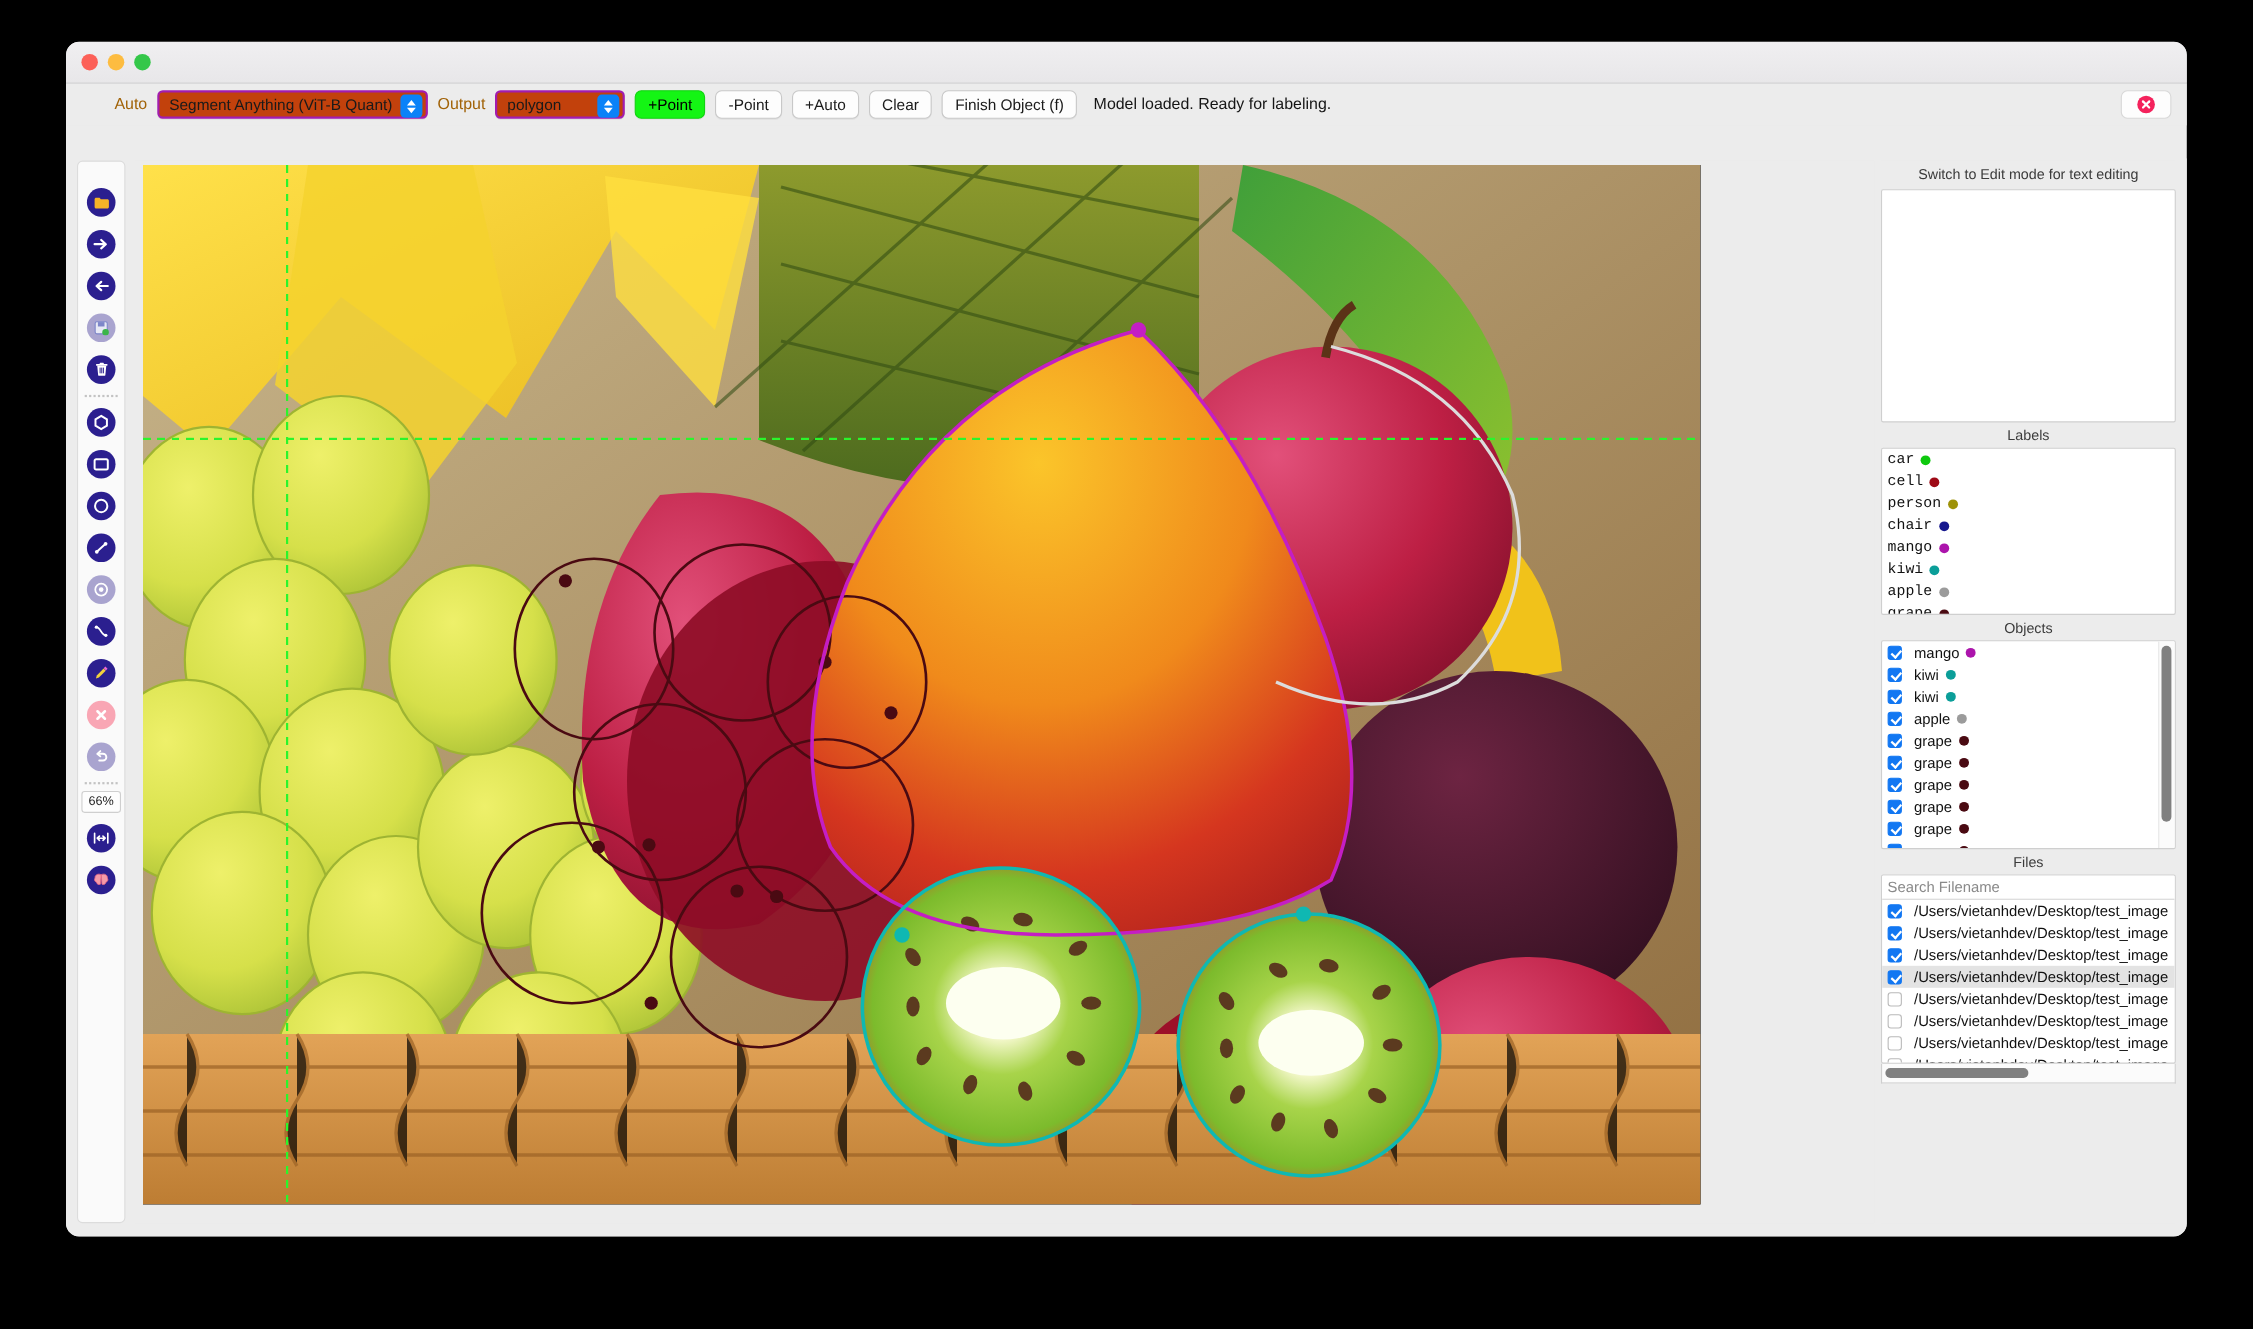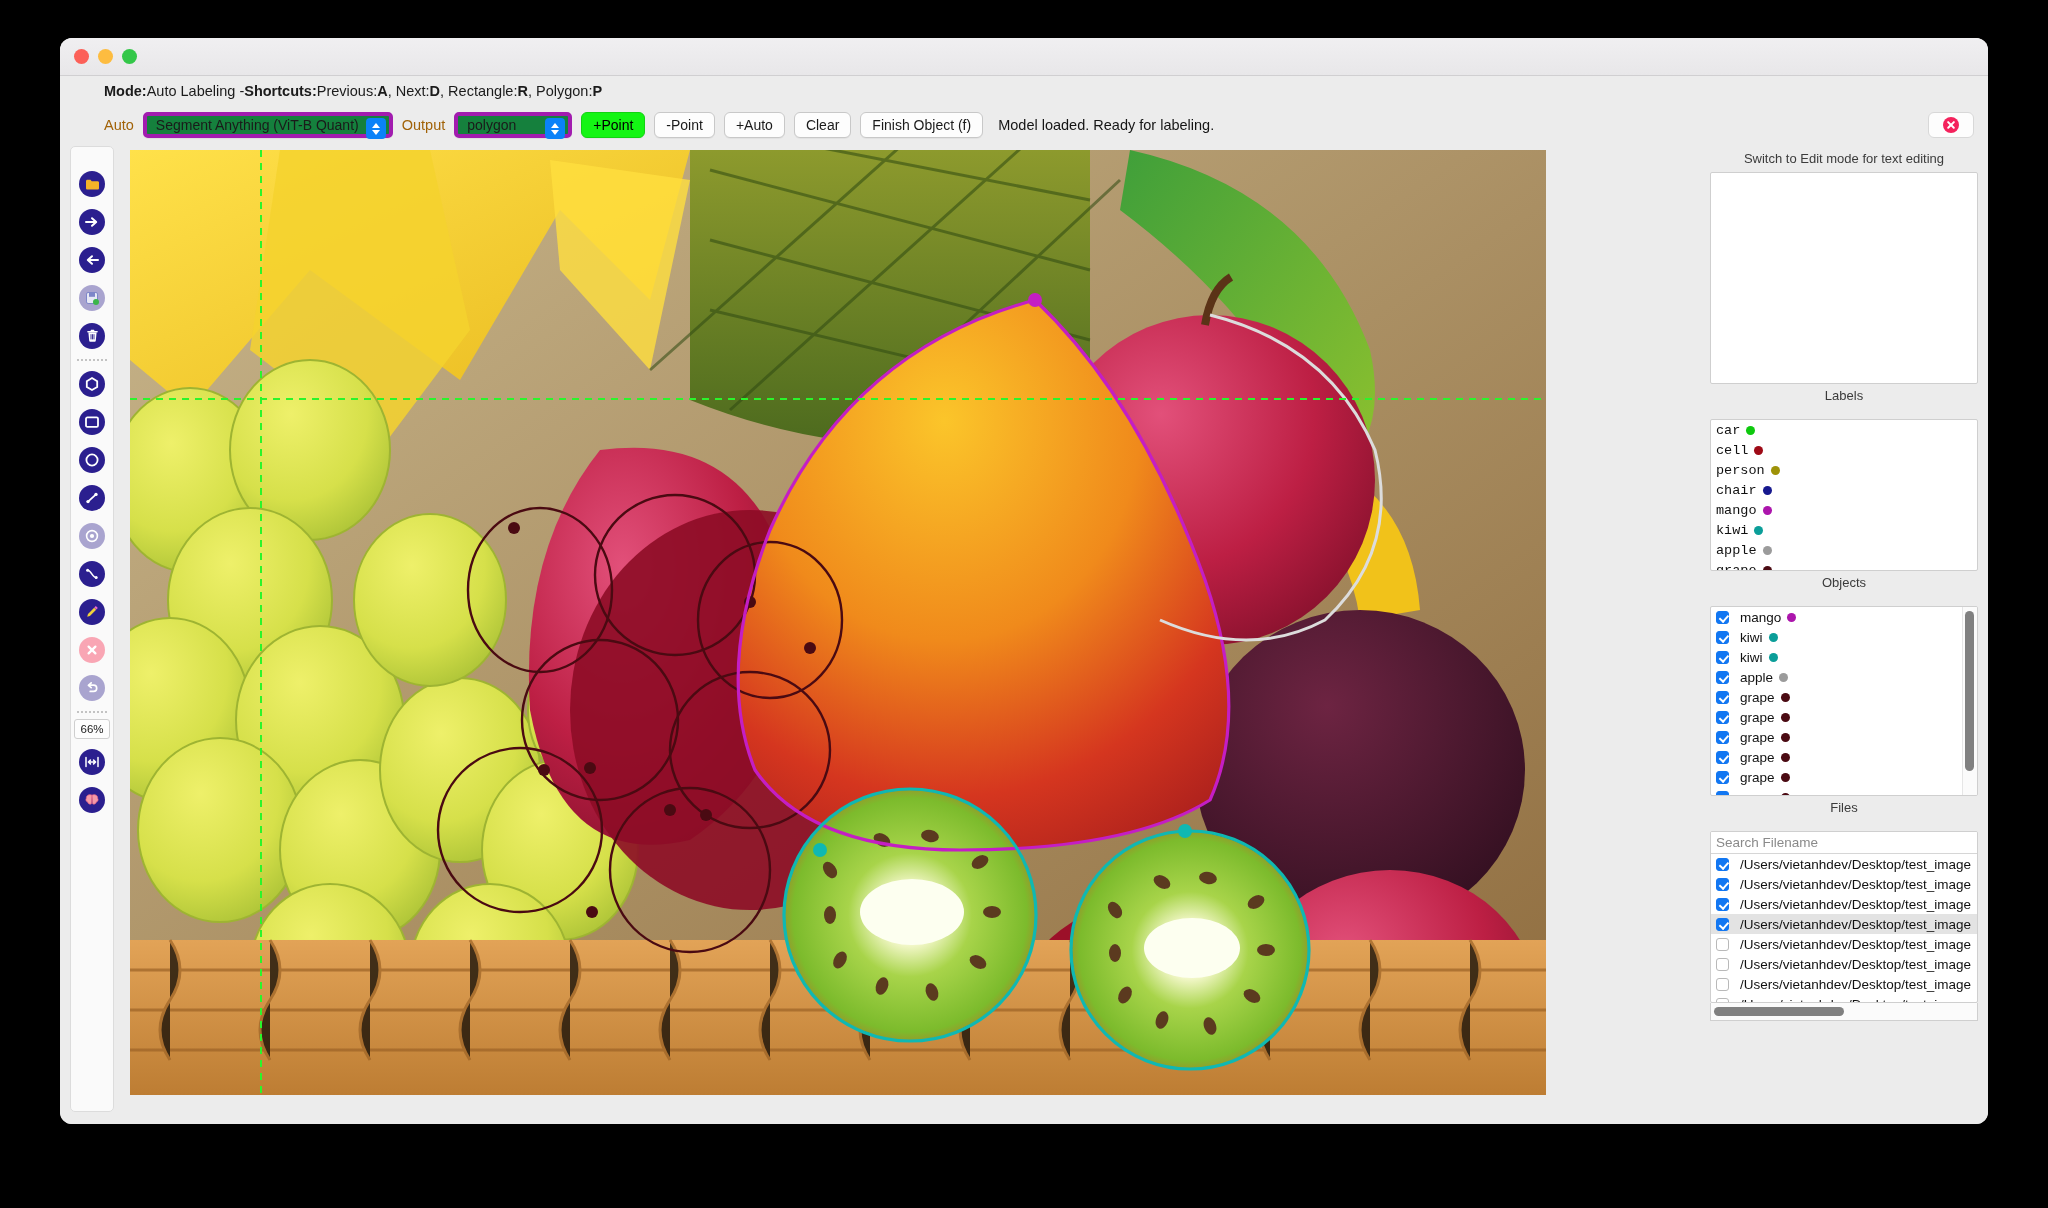--- a/index.html
+++ b/index.html
@@ -54,22 +54,22 @@
   #autobar {
     height: 38px;
     display: flex; align-items: center; gap: 9px;
     padding-left: 44px; padding-right: 14px;
     background: #ececec;
   }
   #autobar .lbl { font-size: 14.5px; color: #a16207; }
   .combo {
     position: relative;
     height: 26px;
-    background: #15803d;
-    border: 4px solid #a21caf;
+    background: #c2410c;
+    border: 2px solid #a21caf;
     border-radius: 5px;
     display: flex; align-items: center;
     padding: 0 30px 0 9px;
     font-size: 14px; color: #1a1a1a;
     box-shadow: 0 1px 0 rgba(0,0,0,.05);
     white-space: nowrap;
   }
   .combo .stepper {
     position: absolute; right: 3px; top: 2px;
     width: 20px; height: 21px;
@@ -206,21 +206,21 @@
   
   #right {
     width: 268px;
     margin: 2px 10px 12px 4px;
     display: flex; flex-direction: column;
     background: #ececec;
   }
   .panel-title {
     text-align: center;
     font-size: 13px; color: #3b3b3b;
-    padding: 4px 0 16px 0;
+    padding: 4px 0 4px 0;
   }
   .listbox {
     background: #fff;
     border: 1px solid #cfcfcf;
     border-radius: 2px;
     overflow: hidden;
     position: relative;
   }
   #flags-box   { height: 212px; }
   #labels-box  { height: 152px; font-family: Liberation Mono, monospace; }
@@ -299,33 +299,20 @@
 <div id="window">
 
   <div id="titlebar">
     <div class="traffic">
       <div class="tl red"></div>
       <div class="tl yellow"></div>
       <div class="tl green"></div>
     </div>
   </div>
 
-  <div id="modebar">
-    <span><b>Mode:</b></span>
-    <span> Auto Labeling - </span>
-    <span><b>Shortcuts:</b></span>
-    <span> Previous: </span>
-    <b>A</b>
-    <span>, Next: </span>
-    <b>D</b>
-    <span>, Rectangle: </span>
-    <b>R</b>
-    <span>, Polygon: </span>
-    <b>P</b>
-  </div>
 
   <div id="autobar">
     <span class="lbl">Auto</span>
 
     <div class="combo">
       <span>Segment Anything (ViT-B Quant)</span>
       <span class="stepper">
         <i class="up"></i>
           <i class="down"></i>
       </span>

